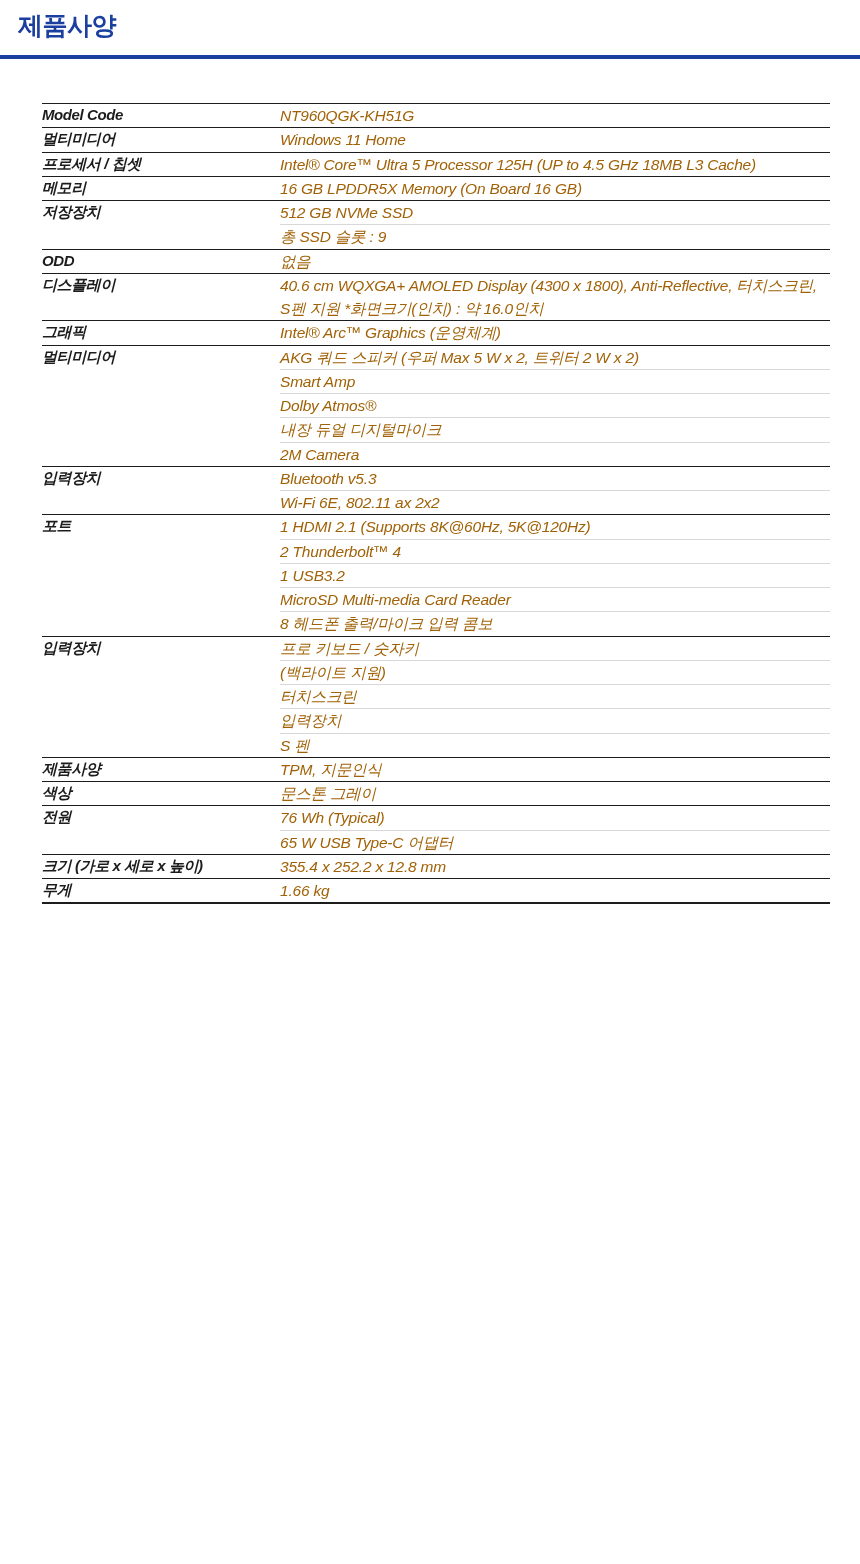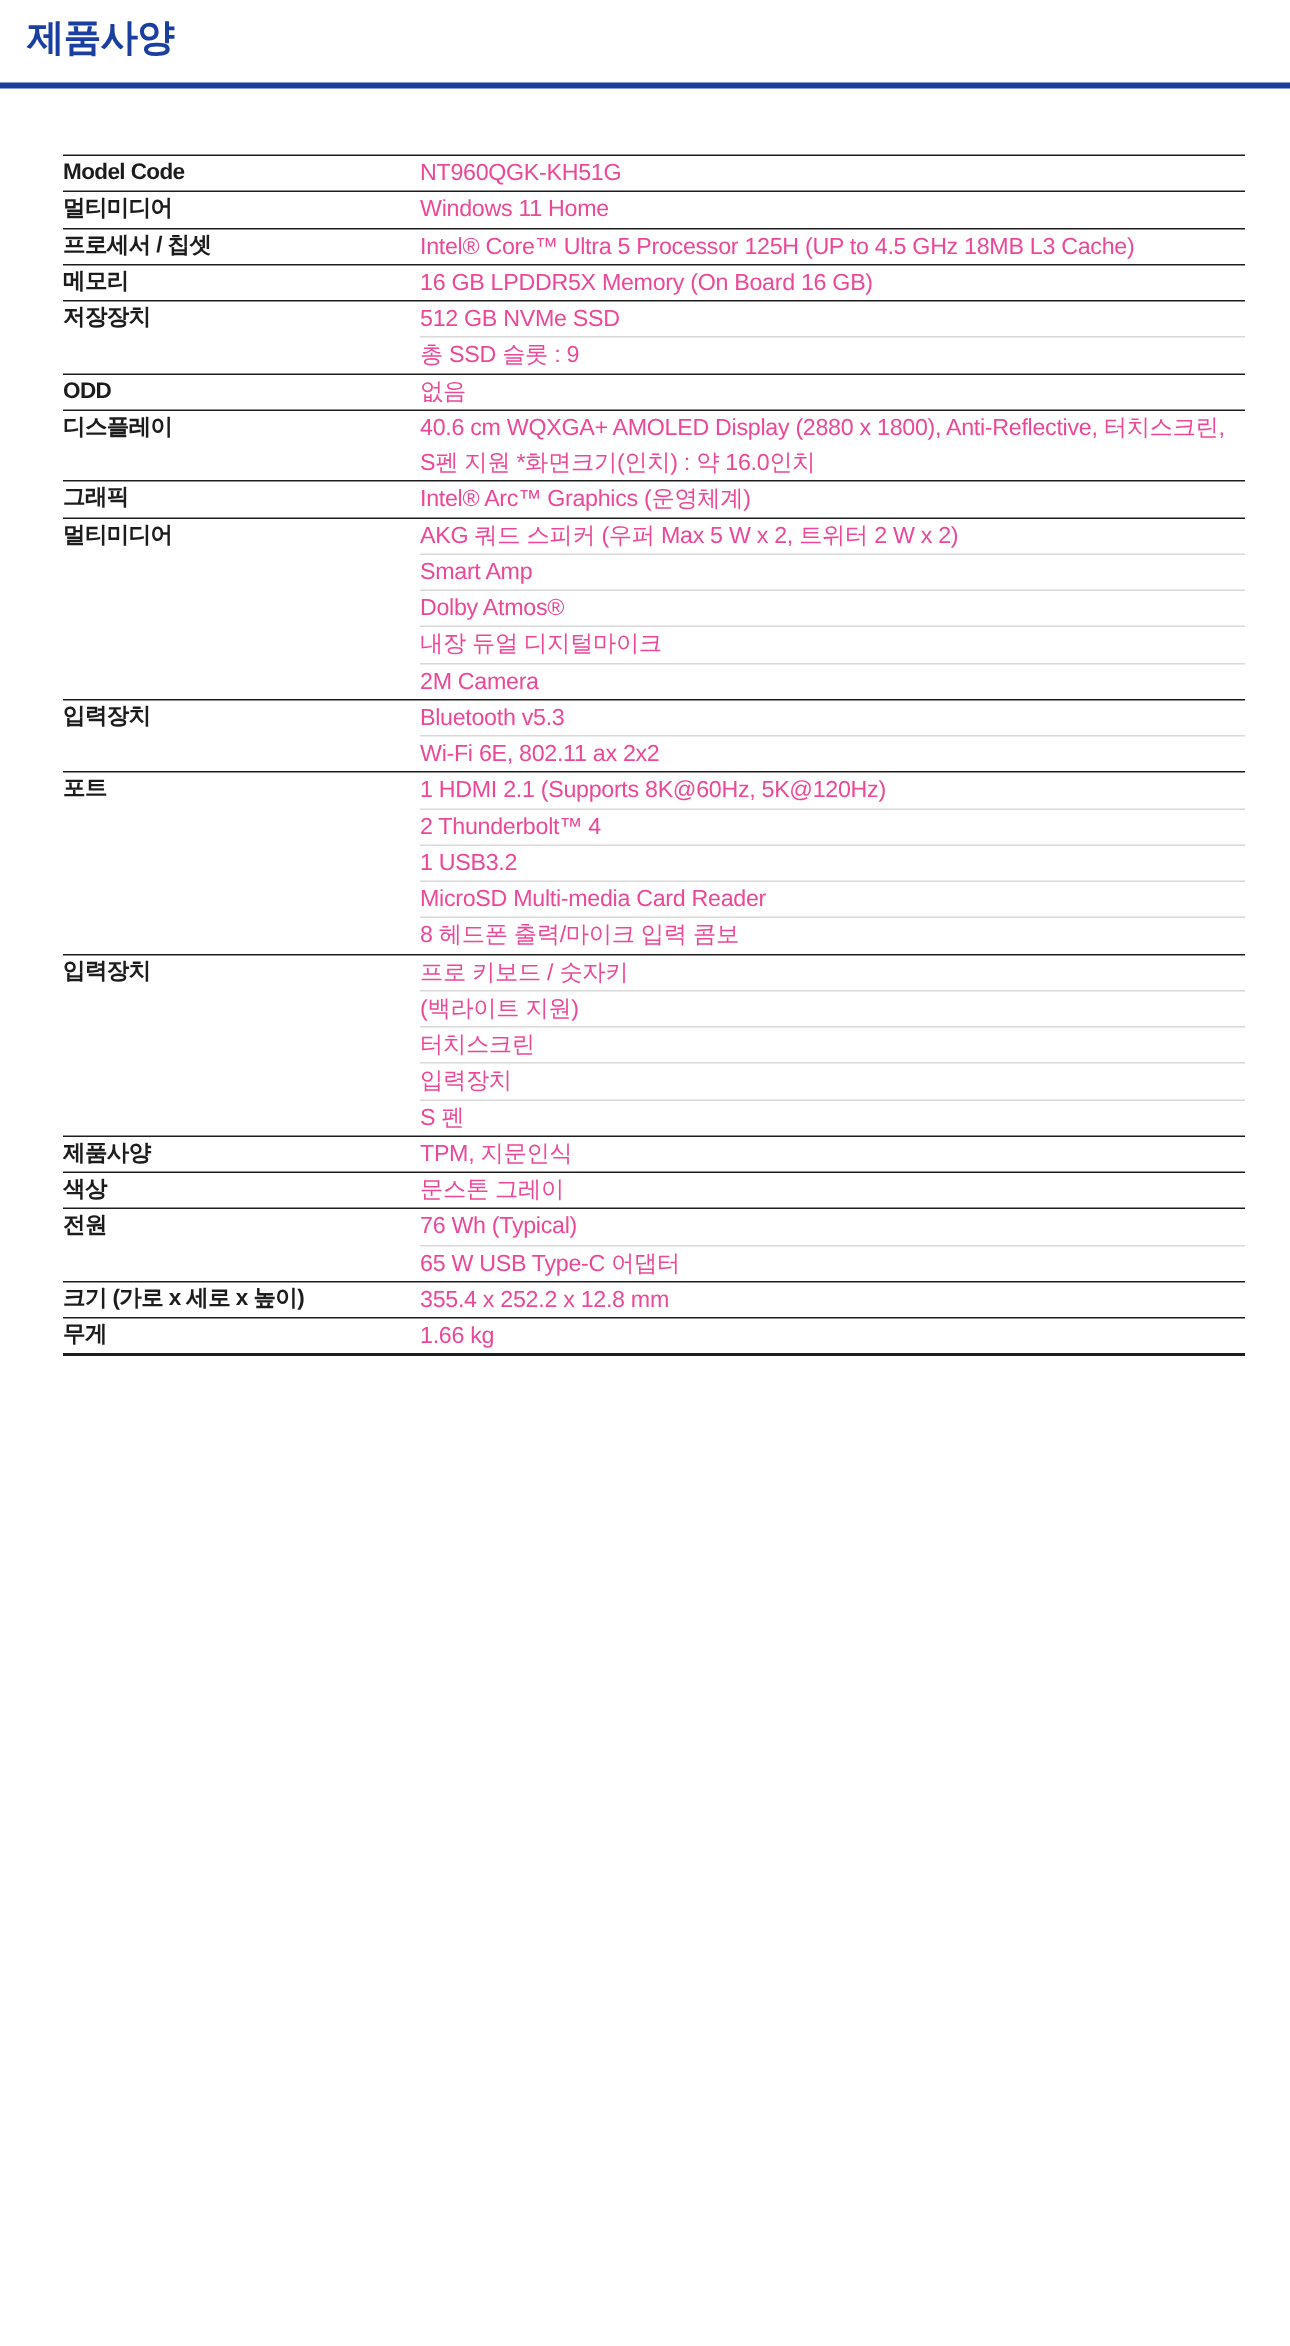--- a/index.html
+++ b/index.html
@@ -35,38 +35,39 @@
     width: 860px;
     margin-top: 4px;
   }
   .spec-wrap {
     padding: 44px 30px 0 42px;
   }
   table.spec {
     width: 788px;
     border-collapse: collapse;
     table-layout: fixed;
+    font-style: italic;
   }
   table.spec td {
     vertical-align: top;
     padding: 0;
   }
   .label-cell {
     width: 238px;
     font-size: 15px;
     font-weight: bold;
     color: #1c1c1c;
     letter-spacing: -0.4px;
     padding: 13px 6px 12px 12px;
     border-top: 1.6px solid #1c1c1c;
     line-height: 1.45;
   }
   .value-cell {
     font-size: 15.5px;
-    color: #ec4899;
+    color: #a16207;
     letter-spacing: -0.2px;
     line-height: 1.5;
     padding: 12px 4px 11px 4px;
     border-top: 1.6px solid #1c1c1c;
     border-bottom: none;
   }
   .value-cell.sub {
     border-top: 1px solid #d8d8d8;
   }
   .final-rule {
@@ -111,21 +112,21 @@
           </tr>
           <tr>
             <td class="value-cell sub">총 SSD 슬롯 : 9</td>
           </tr>
           <tr>
             <td class="label-cell" rowspan="1">ODD</td>
             <td class="value-cell">없음</td>
           </tr>
           <tr>
             <td class="label-cell" rowspan="1">디스플레이</td>
-            <td class="value-cell">40.6 cm WQXGA+ AMOLED Display (2880 x 1800), Anti-Reflective, 터치스크린, S펜 지원 *화면크기(인치) : 약 16.0인치</td>
+            <td class="value-cell">40.6 cm WQXGA+ AMOLED Display (4300 x 1800), Anti-Reflective, 터치스크린, S펜 지원 *화면크기(인치) : 약 16.0인치</td>
           </tr>
           <tr>
             <td class="label-cell" rowspan="1">그래픽</td>
             <td class="value-cell">Intel® Arc™ Graphics (운영체계)</td>
           </tr>
           <tr>
             <td class="label-cell" rowspan="5">멀티미디어</td>
             <td class="value-cell">AKG 쿼드 스피커 (우퍼 Max 5 W x 2, 트위터 2 W x 2)</td>
           </tr>
           <tr>

